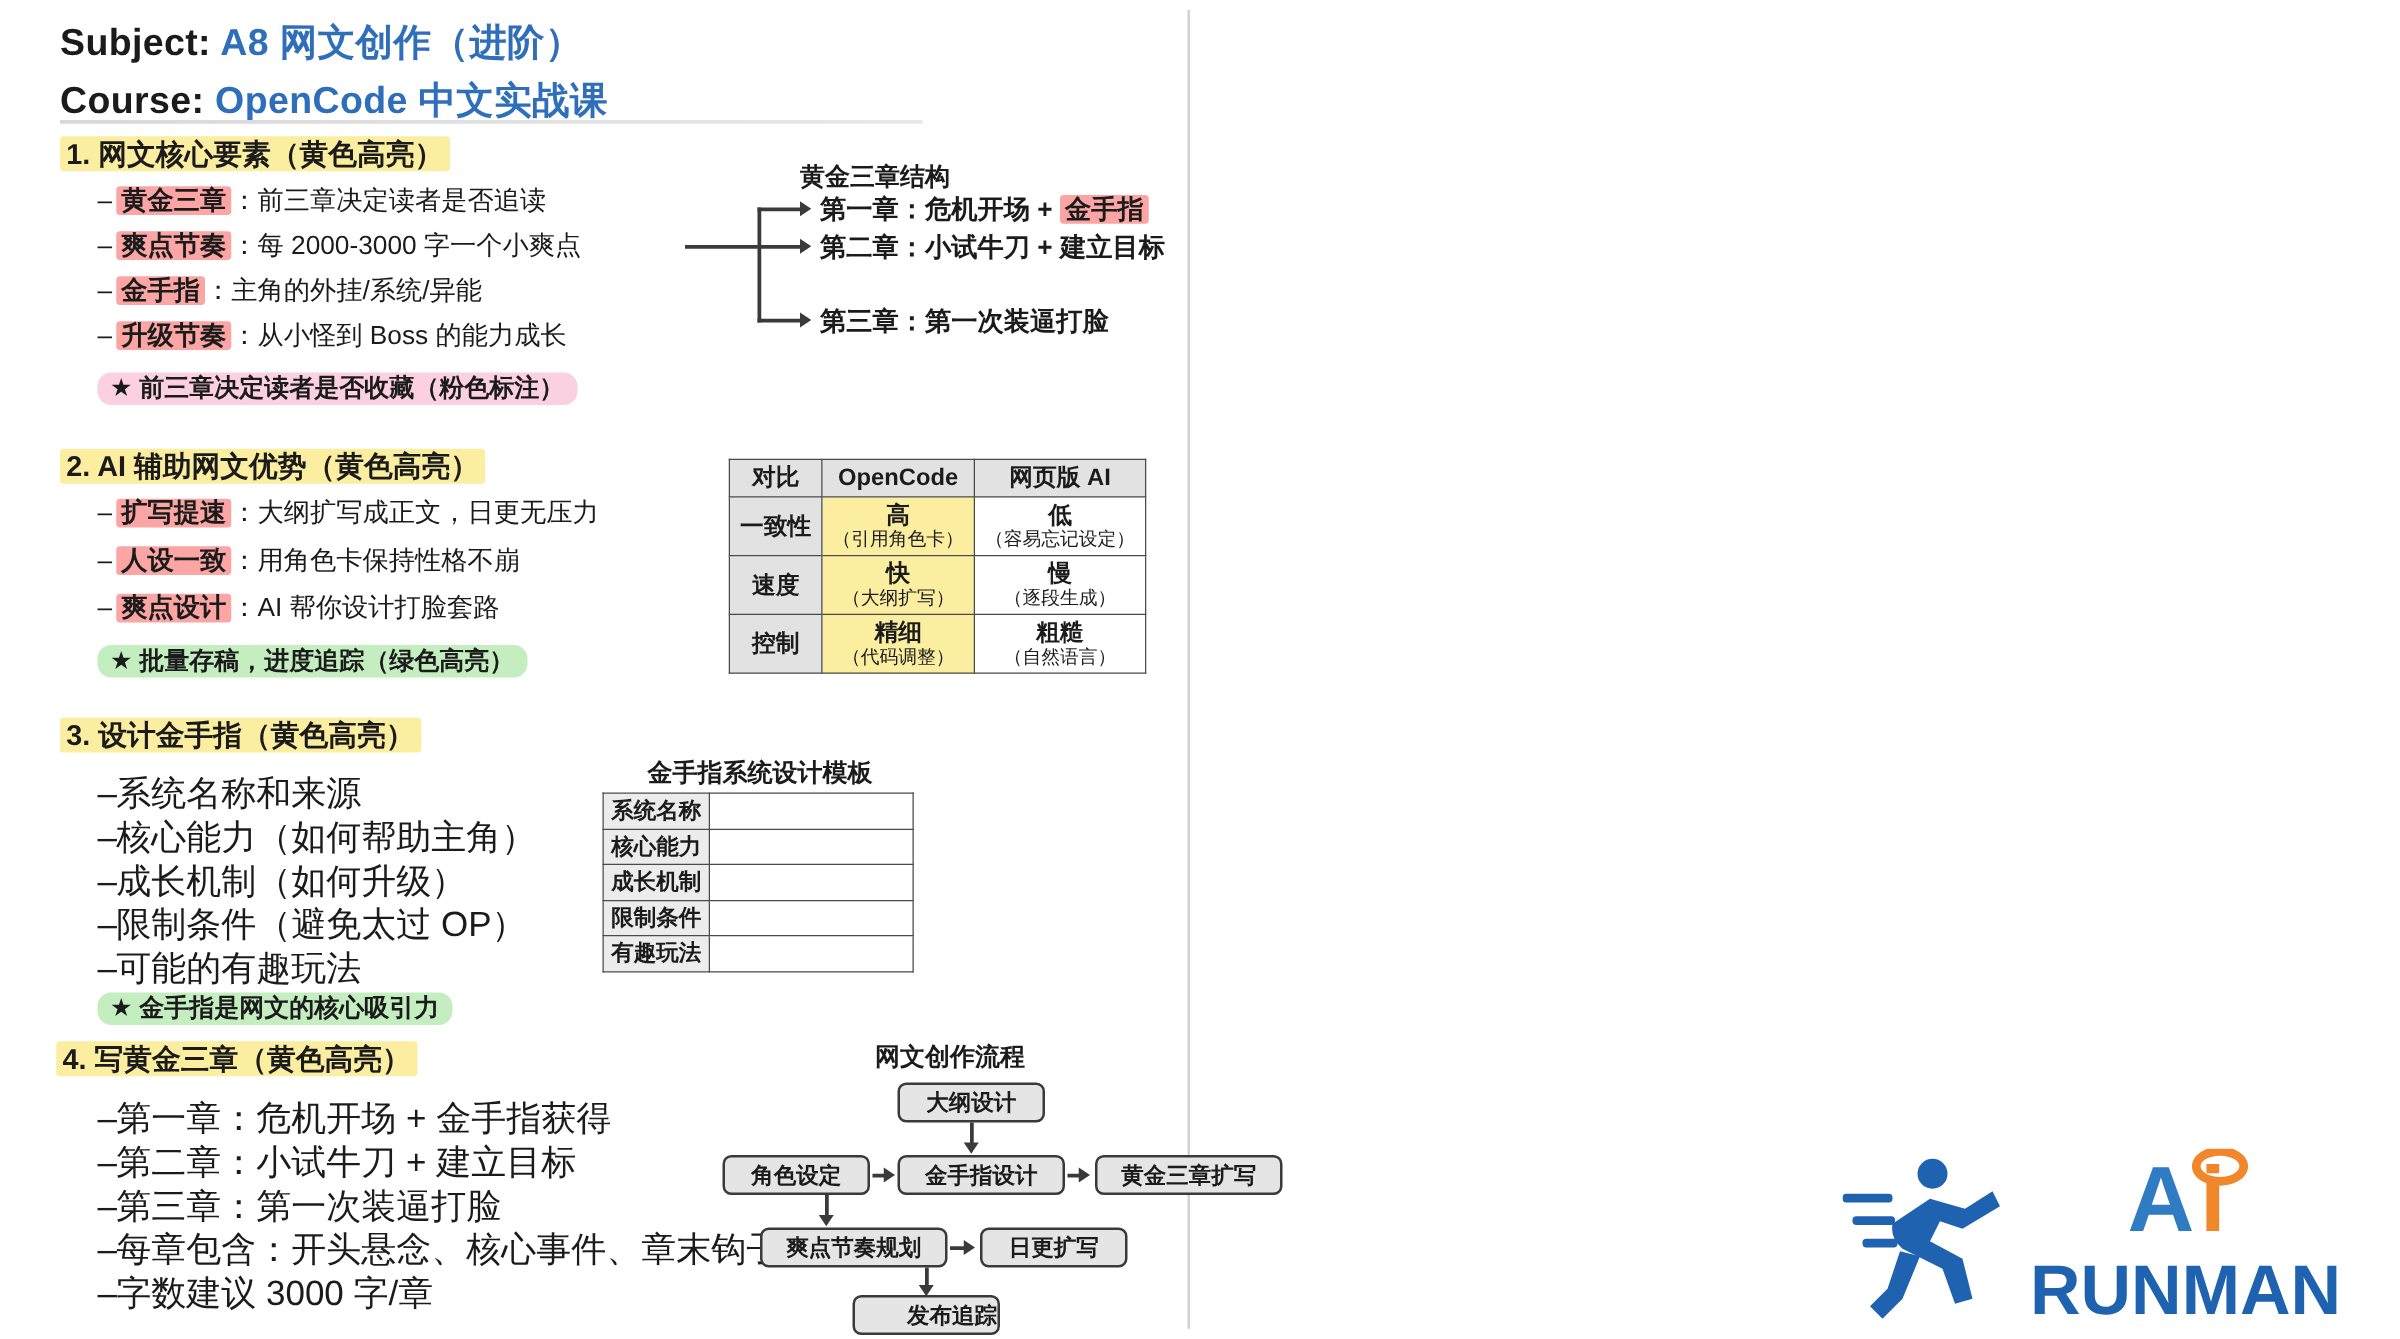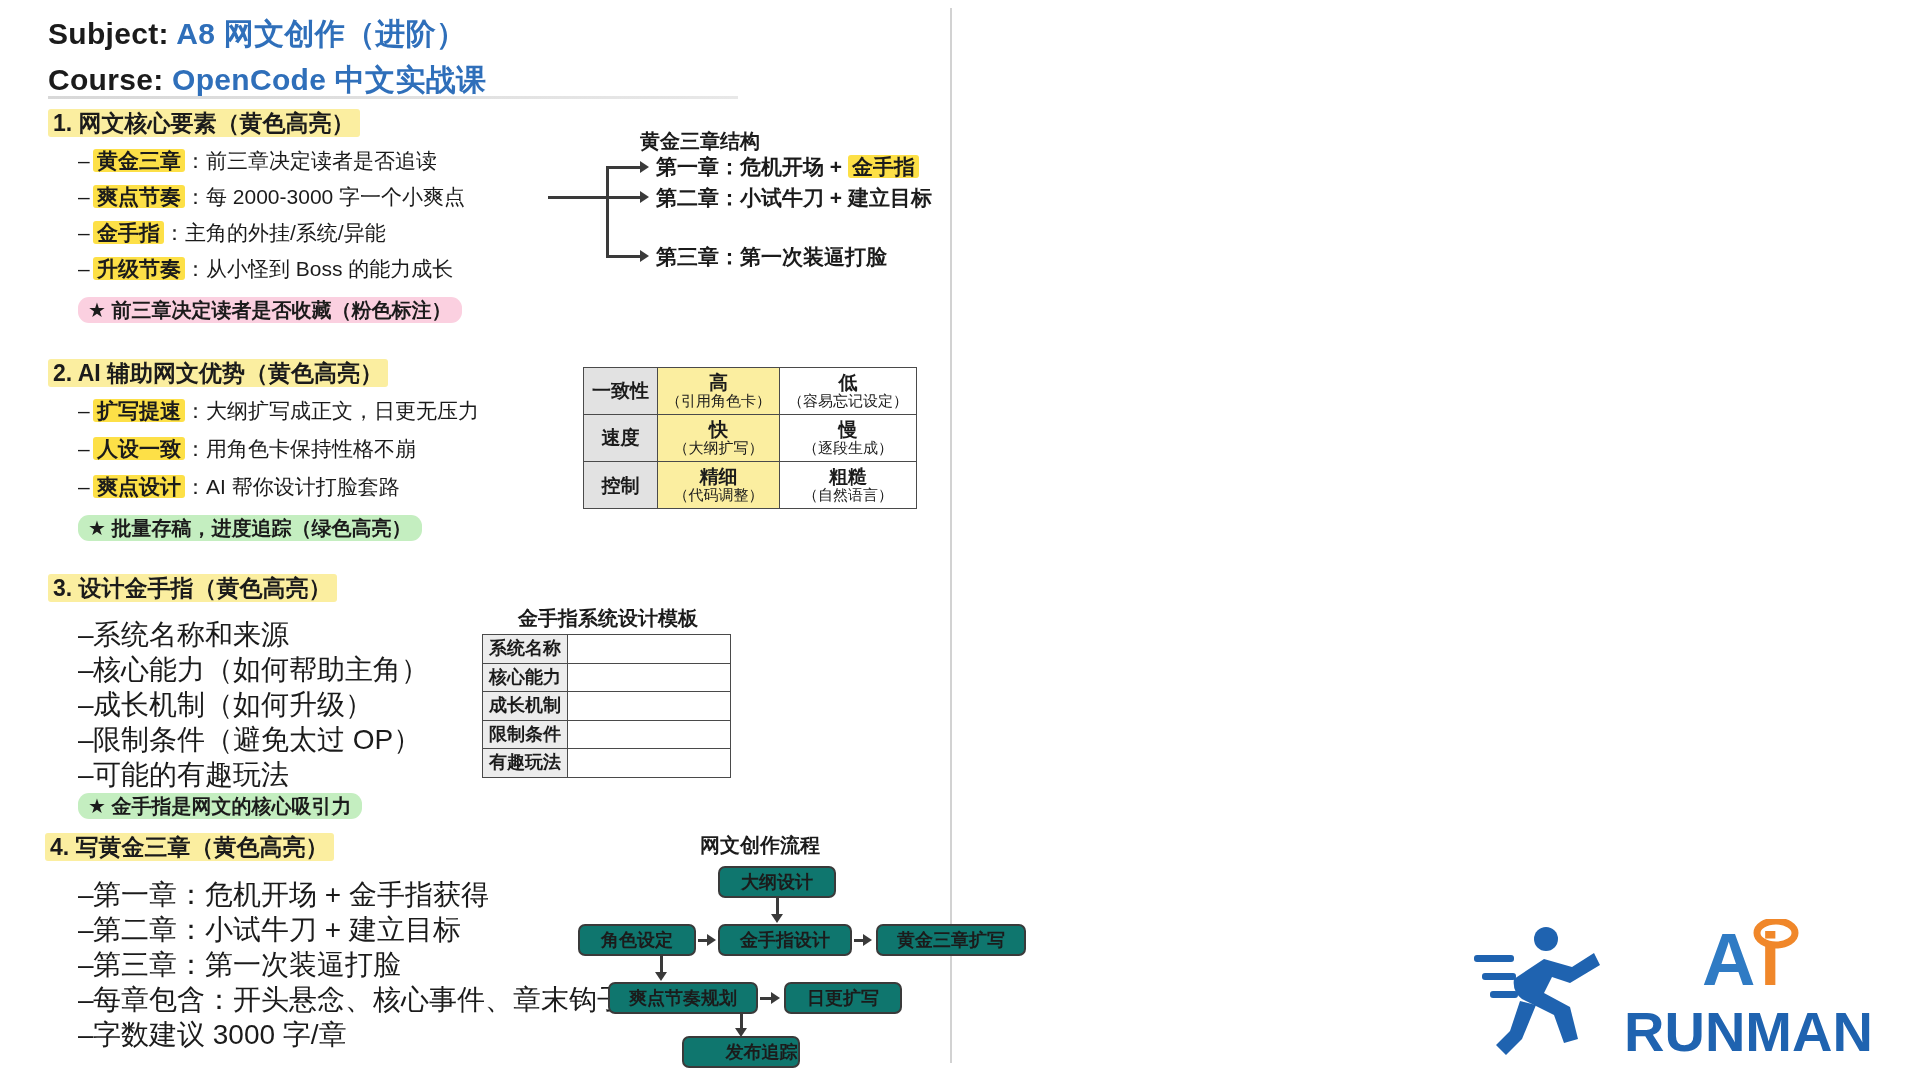--- a/index.html
+++ b/index.html
@@ -8,21 +8,21 @@
     background:#ffffff;
     font-family:"Liberation Sans","DejaVu Sans",sans-serif;
     color:#1b1b1b;
     overflow:hidden;
     position:relative;
   }
   .page{position:relative;width:1920px;height:1071px;}
 
   
   .hl-y{background:#fbeea0;border-radius:3px;padding:1px 5px;}
-  .hl-y-soft{background:#fde047;border-radius:3px;padding:0 4px;}
+  .hl-y-soft{background:#fca5a5;border-radius:3px;padding:0 4px;}
   .hl-g{background:#c4eec0;border-radius:11px;padding:2px 10px;}
   .hl-p{background:#fbd0e0;border-radius:11px;padding:2px 10px;}
   .blue{color:#2f6fba;}
   .dash{display:inline-block;width:15px;}
 
   
   .col-left{position:absolute;left:0;top:0;width:950px;height:1071px;}
   .col-right{position:absolute;left:952px;top:0;width:968px;height:1071px;}
   .divider{position:absolute;left:950px;top:8px;width:2px;height:1055px;background:#d2d2d2;}
 
@@ -51,21 +51,21 @@
   table.grid td .small{font-size:15px;font-weight:normal;display:block;}
   .tbl-title{font-size:20px;font-weight:bold;text-align:center;white-space:nowrap;}
 
   
   table.tmpl{border-collapse:collapse;font-size:18px;}
   table.tmpl td{border:1.6px solid #4a4a4a;padding:3px 6px;line-height:1.2;}
   table.tmpl td.k{background:#ececec;font-weight:bold;text-align:center;white-space:nowrap;}
   table.tmpl td.v{width:150px;background:#fff;}
 
   
-  .node{position:absolute;border:2px solid #3a3a3a;border-radius:7px;background:#0f766e;
+  .node{position:absolute;border:2px solid #3a3a3a;border-radius:7px;background:#e5e5e5;
         font-size:18px;font-weight:bold;display:flex;align-items:center;justify-content:center;
         white-space:nowrap;padding:0 7px;box-sizing:border-box;}
   .ln{position:absolute;background:#3a3a3a;}
   .arrowhead{position:absolute;width:0;height:0;}
   .ar-r{border-left:9px solid #3a3a3a;border-top:6px solid transparent;border-bottom:6px solid transparent;}
   .ar-d{border-top:9px solid #3a3a3a;border-left:6px solid transparent;border-right:6px solid transparent;}
 
   
   .branch-txt{position:absolute;font-size:21px;font-weight:bold;white-space:nowrap;}
 
@@ -147,20 +147,25 @@
     <div class="tb bullet" style="left:78px;top:476px;">
       <span class="dash">–</span><span class="lbl hl-y-soft">爽点设计</span><span>：AI 帮你设计打脸套路</span>
     </div>
     <div class="tb star" style="left:78px;top:515px;">
       <span class="hl-g">★ 批量存稿，进度追踪（绿色高亮）</span>
     </div>
 
     <div class="tb" style="left:583px;top:367px;">
       <table class="grid">
         <tbody>
+            <tr>
+          <td class="hd">对比</td>
+          <td class="hd">OpenCode</td>
+          <td class="hd">网页版 AI</td>
+        </tr>
         <tr>
           <td class="rh">一致性</td>
           <td class="yel">
             <span>高</span><span class="small">（引用角色卡）</span>
           </td>
           <td>
             <b>低</b><span class="small">（容易忘记设定）</span>
           </td>
         </tr>
         <tr>

